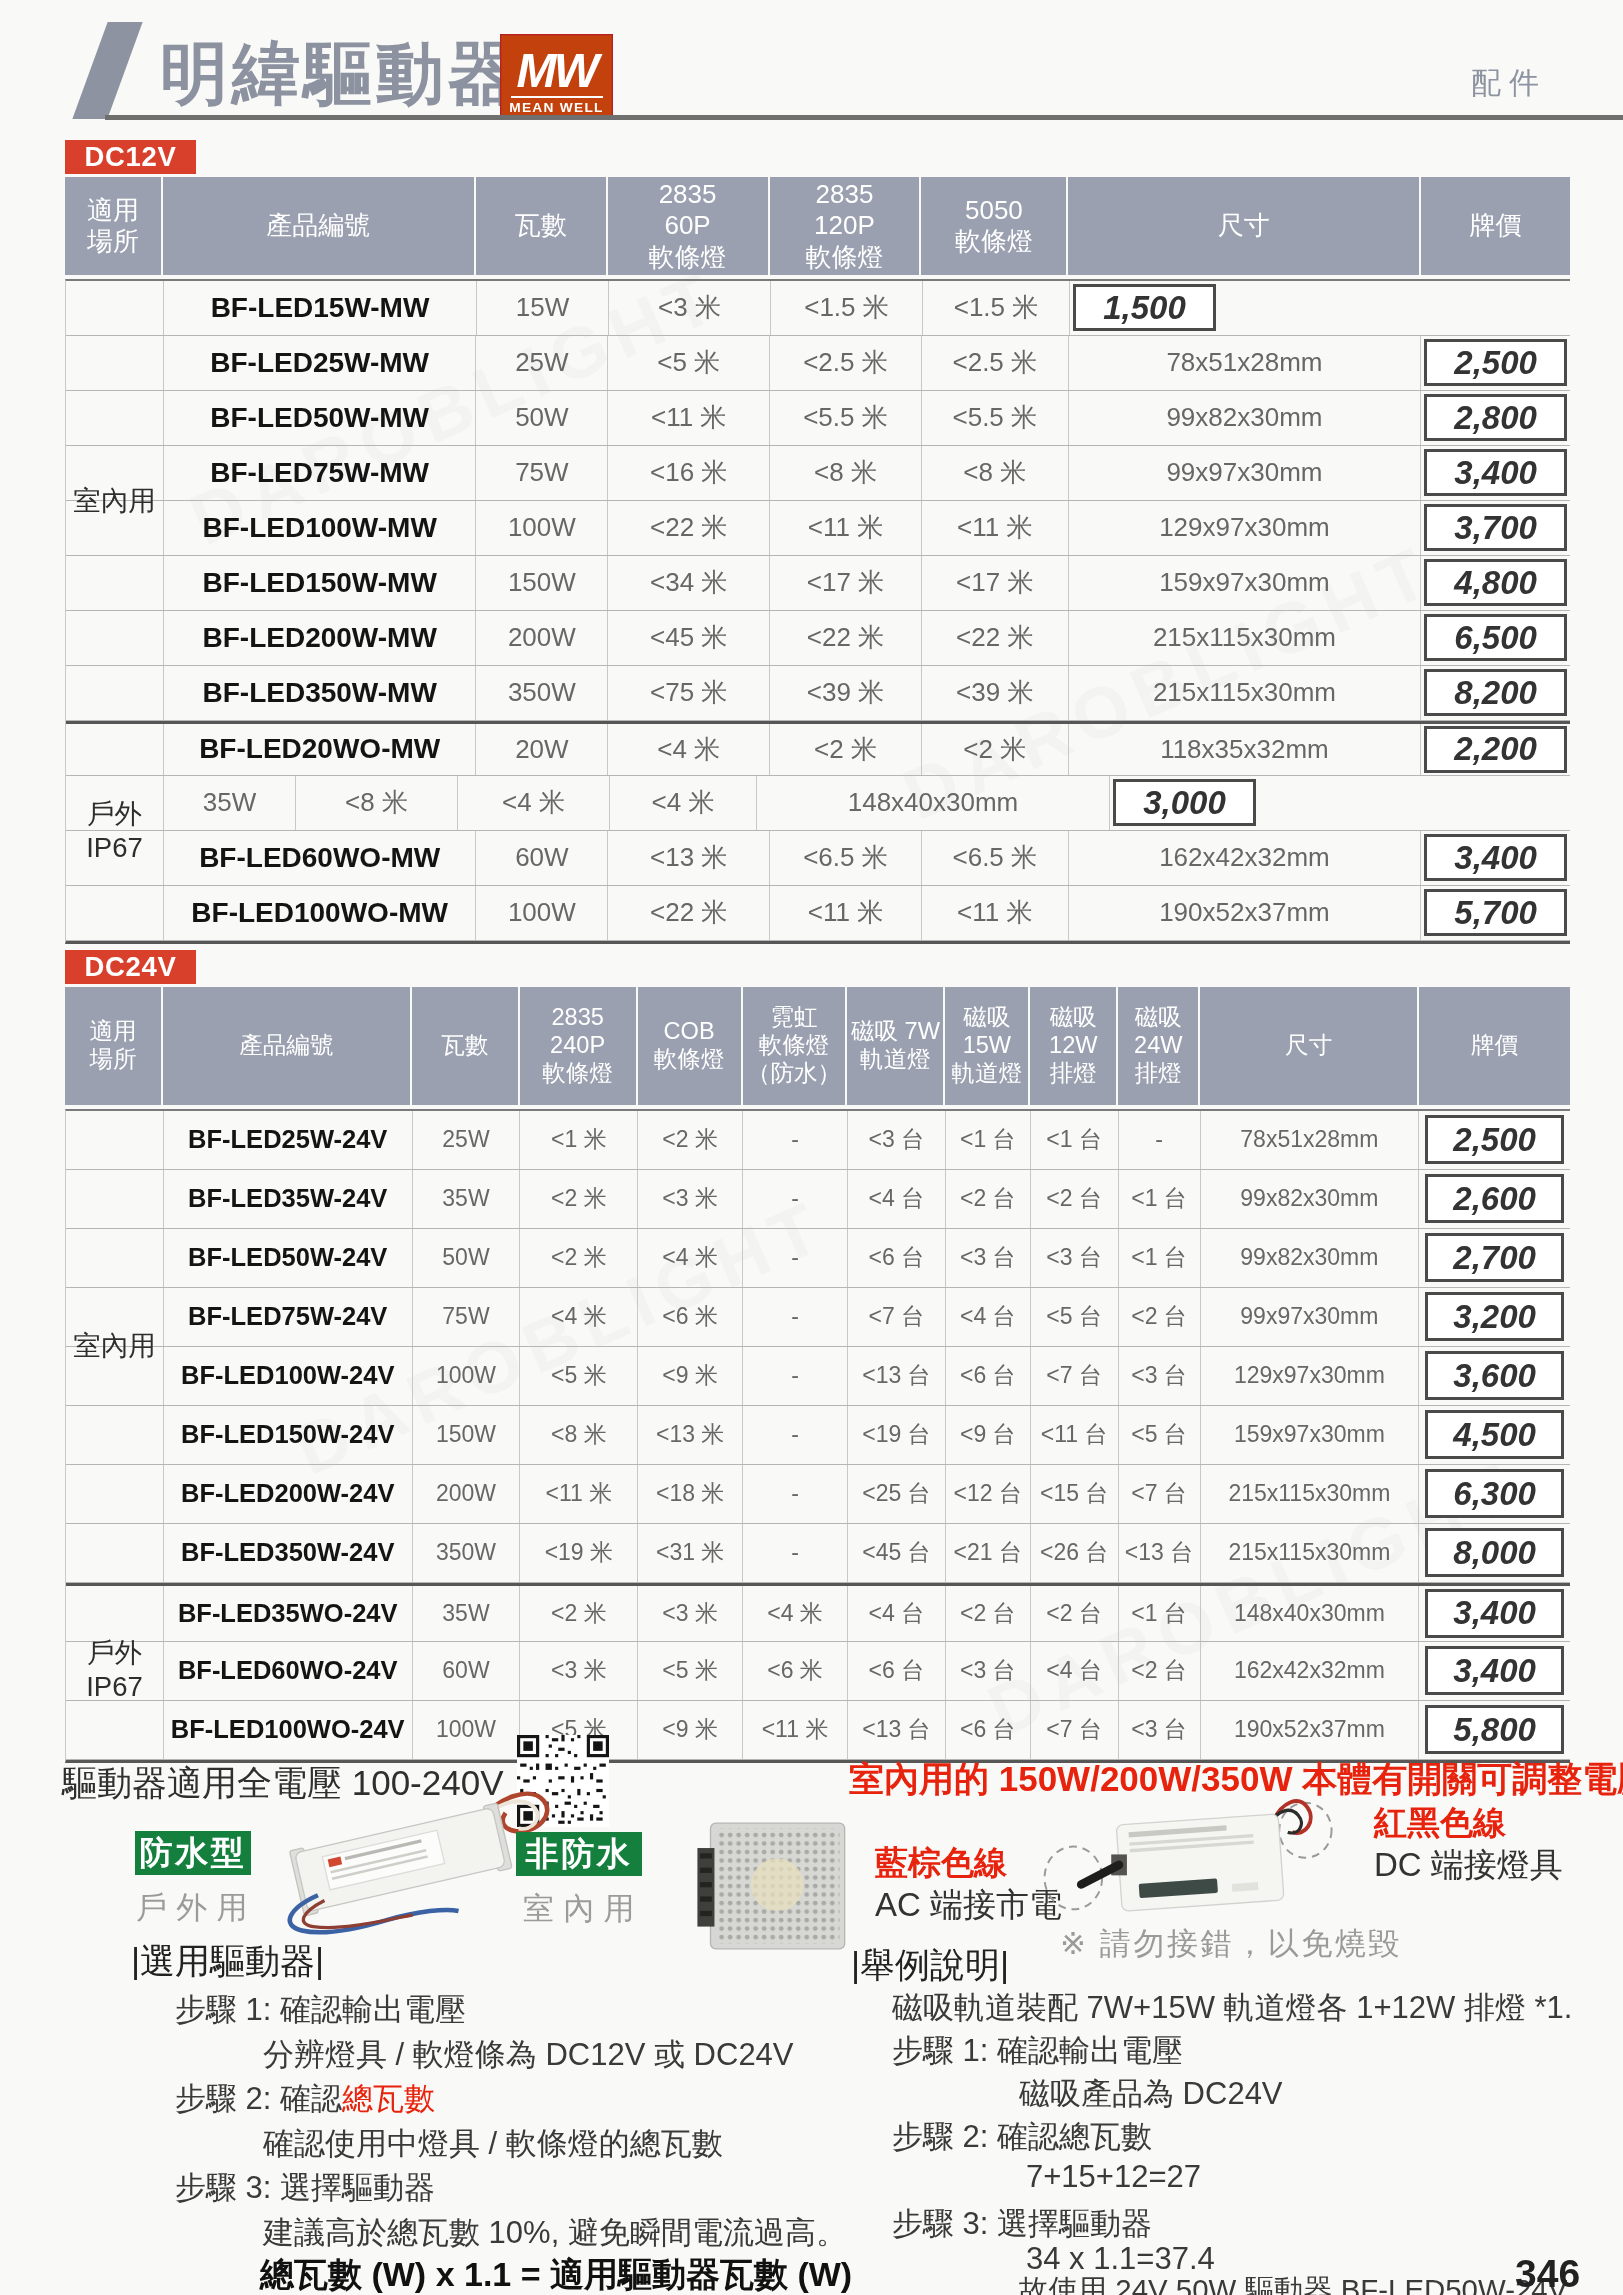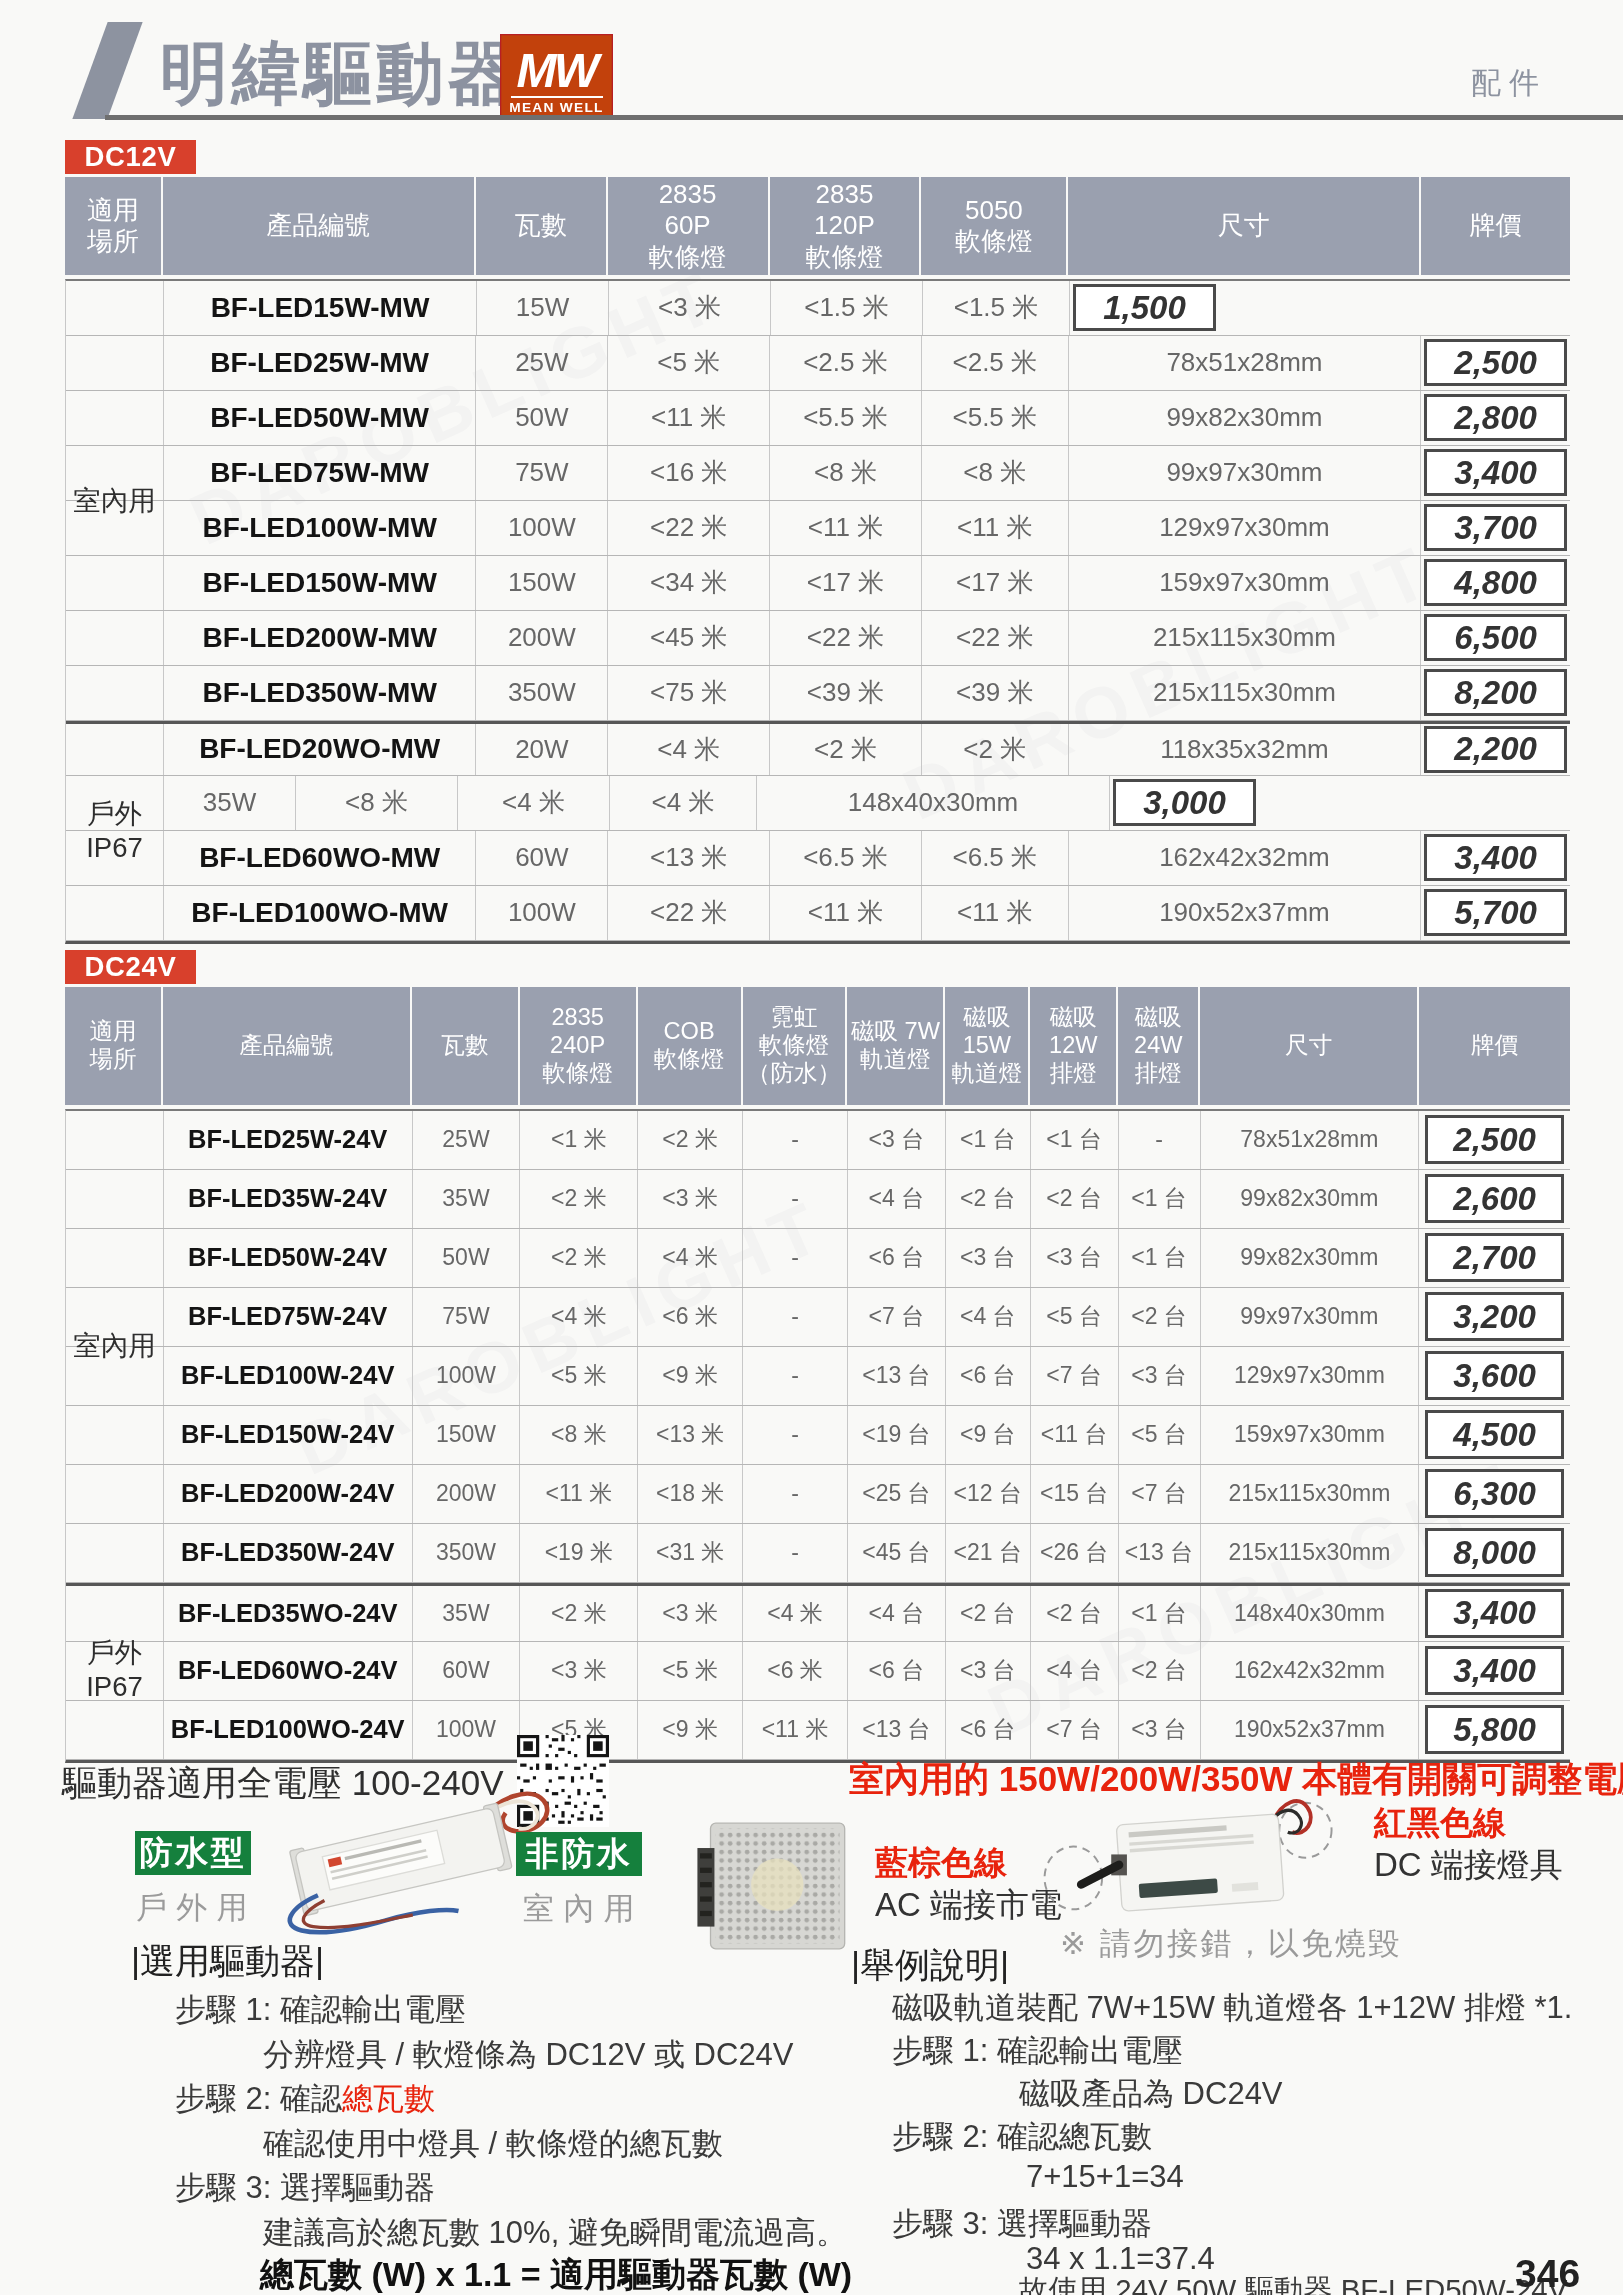--- a/index.html
+++ b/index.html
@@ -632,19 +632,19 @@
 <div class="fline" style="left:222px;top:2123px;">確認使用中燈具 / 軟條燈的總瓦數</div>
 <div class="fline" style="left:134px;top:2167px;">步驟 3: 選擇驅動器</div>
 <div class="fline" style="left:222px;top:2212px;">建議高於總瓦數 10%, 避免瞬間電流過高。</div>
 <div class="fline formula" style="left:219px;top:2252px;">總瓦數 (W) x 1.1 = 適用驅動器瓦數 (W)</div>
 
 <div class="ftext sec-title" style="left:851px;top:1942px;">|舉例說明|</div>
 <div class="fline" style="left:851px;top:1987px;">磁吸軌道裝配 7W+15W 軌道燈各 1+12W 排燈 *1.</div>
 <div class="fline" style="left:851px;top:2030px;">步驟 1: 確認輸出電壓</div>
 <div class="fline" style="left:978px;top:2073px;">磁吸產品為 DC24V</div>
 <div class="fline" style="left:851px;top:2116px;">步驟 2: 確認總瓦數</div>
-<div class="fline" style="left:985px;top:2159px;">7+15+1=34</div>
+<div class="fline" style="left:985px;top:2159px;">7+15+12=27</div>
 <div class="fline" style="left:851px;top:2203px;">步驟 3: 選擇驅動器</div>
 <div class="fline" style="left:985px;top:2241px;">34 x 1.1=37.4</div>
 <div class="fline concl" style="left:978px;top:2271px;">故使用 24V 50W 驅動器 BF-LED50W-24V</div>
 
 <div class="ftext pagenum">346</div>
 
 
 </body></html>

